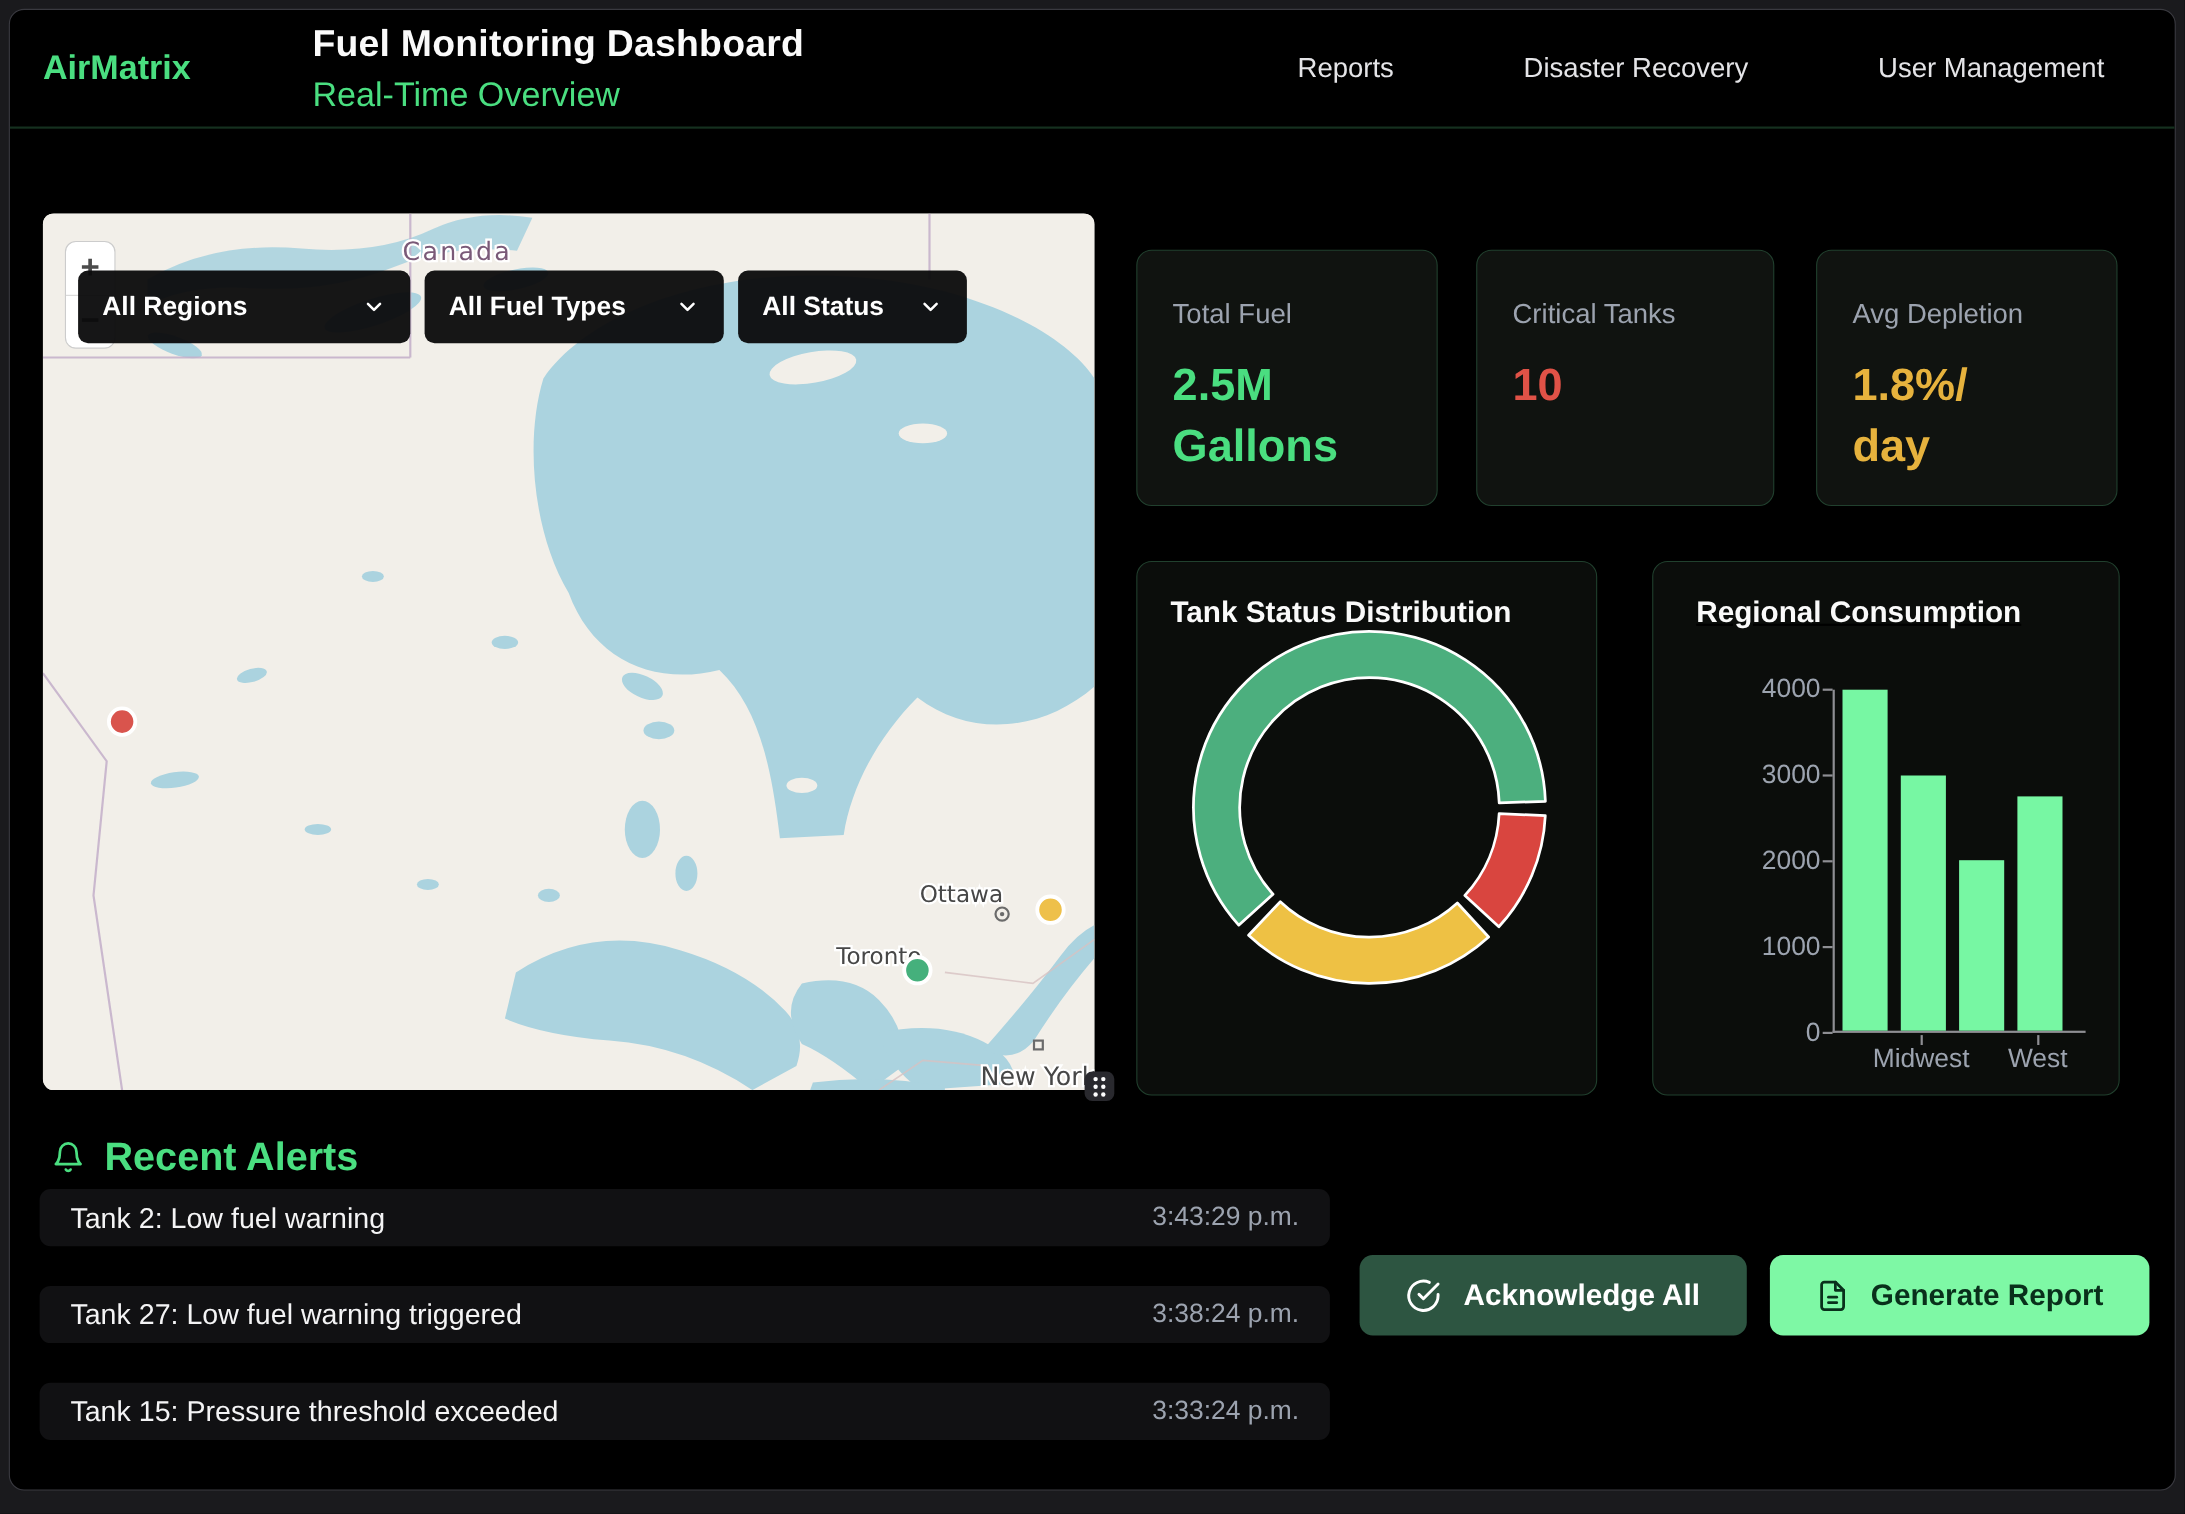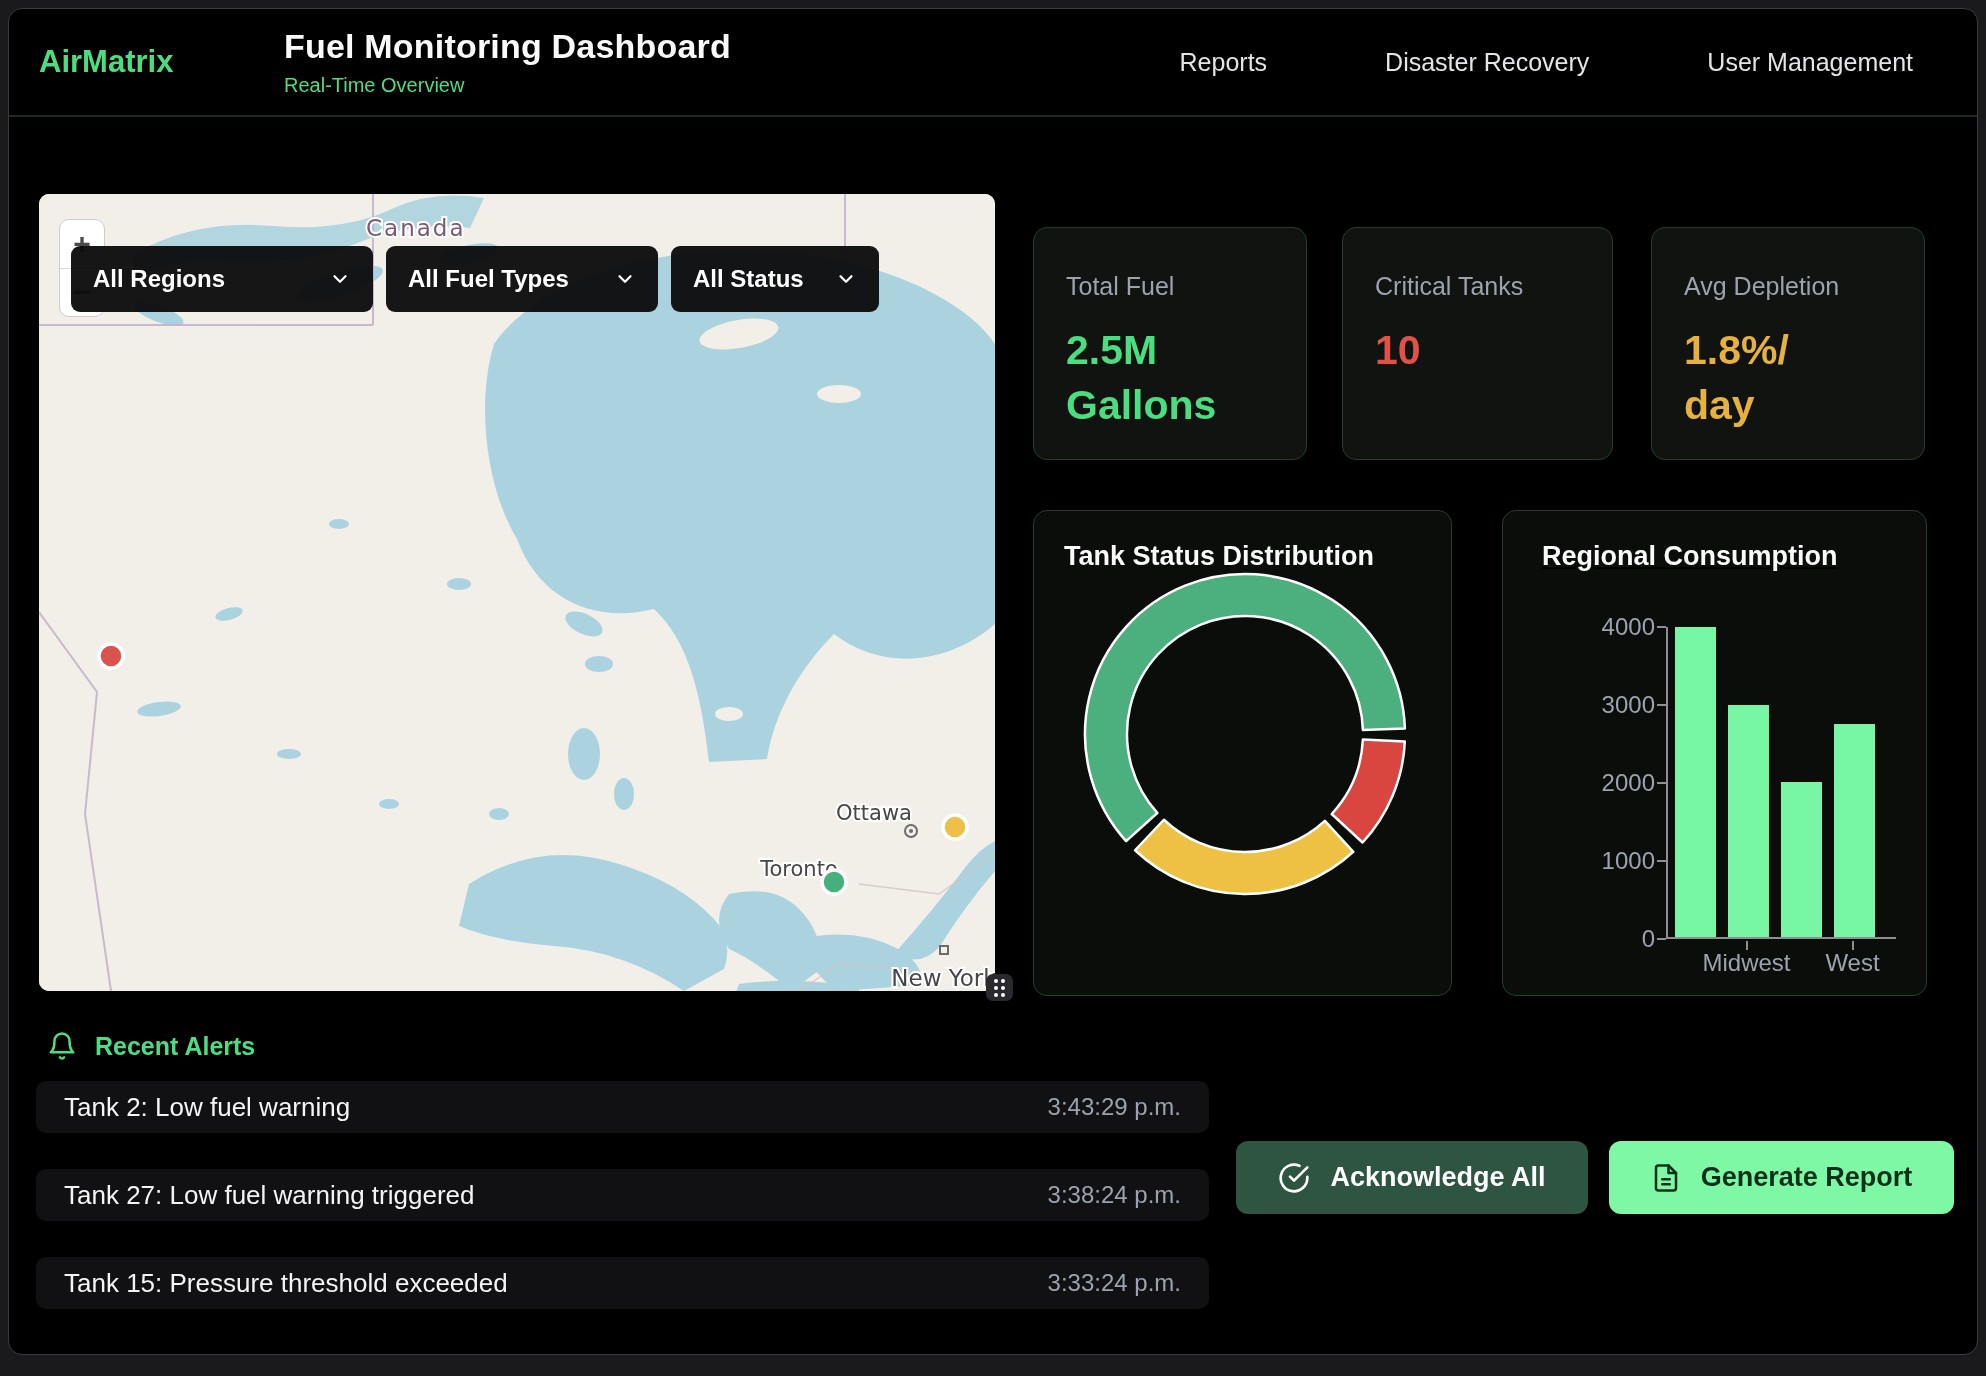--- a/index.html
+++ b/index.html
@@ -7,21 +7,21 @@
               font-family:"Liberation Sans", sans-serif; }
   .app { position:absolute; left:8px; top:8px; width:1970px; height:1347px;
          background:#000; border:1px solid #3a3a40; border-radius:14px; overflow:hidden; }
 
   
   .header { position:relative; height:108px; border-bottom:2px solid #15301f;
             display:flex; align-items:center; padding:0 64px 0 30px; }
   .logo { font-size:31px; font-weight:bold; color:#4ade80; width:245px; }
   .title-block { flex:0 0 auto; }
   .title { font-size:34px; font-weight:bold; color:#fafafa; letter-spacing:.2px; }
-  .subtitle { font-size:20px; color:#4ade80; margin-top:8px; }
+  .subtitle { font-size:31px; color:#4ade80; margin-top:8px; }
   .nav { margin-left:auto; display:flex; gap:118px; }
   .nav a { color:#e4e4e7; font-size:25px; text-decoration:none; cursor:pointer; }
 
   
   .map { position:absolute; left:30px; top:185px; width:956px; height:797px;
          border-radius:10px; overflow:hidden; background:#f2efe9; }
   .map svg { display:block; }
   .zoomctl { position:absolute; left:50px; top:210px; width:46px; height:98px;
              background:#fff; border:1px solid #ccc; border-radius:10px; z-index:3;
              display:flex; flex-direction:column; }
@@ -65,21 +65,21 @@
              gap:12px; padding-left:7px; }
   .xlabels span { width:41px; text-align:center; color:#9ca3af; font-size:24px;
                   white-space:nowrap; overflow:visible; display:flex; justify-content:center; }
   .ylabels span { position:absolute; width:100px; text-align:right; color:#9ca3af;
                   font-size:24px; }
   .tick { position:absolute; background:#8e8e93; }
 
   
   .alerts-title { position:absolute; left:38px; top:1022px; display:flex;
                   align-items:center; gap:18px; color:#4ade80;
-                  font-size:25px; font-weight:bold; }
+                  font-size:36px; font-weight:bold; }
   .alert-row { position:absolute; left:27px; width:1173px; height:52px;
                background:#111113; border-radius:10px; display:flex;
                align-items:center; padding:0 28px; }
   .alert-row .msg { color:#f4f4f5; font-size:26px; }
   .alert-row .time { margin-left:auto; color:#9ca3af; font-size:24px; }
 
   
   .btn { position:absolute; top:1132px; height:73px; border-radius:12px; border:none;
          display:flex; align-items:center; justify-content:center; gap:20px;
          font-family:"Liberation Sans",sans-serif; font-size:27px; font-weight:bold;

